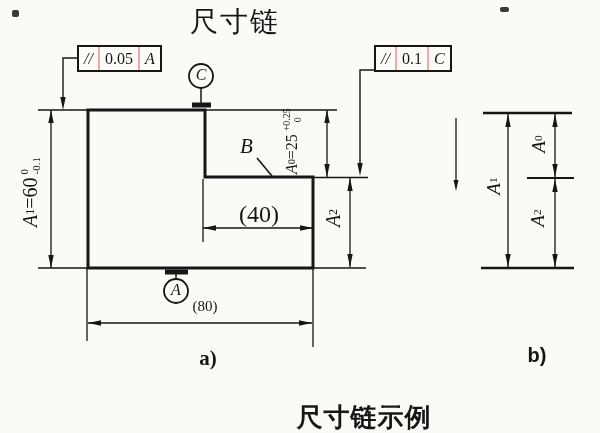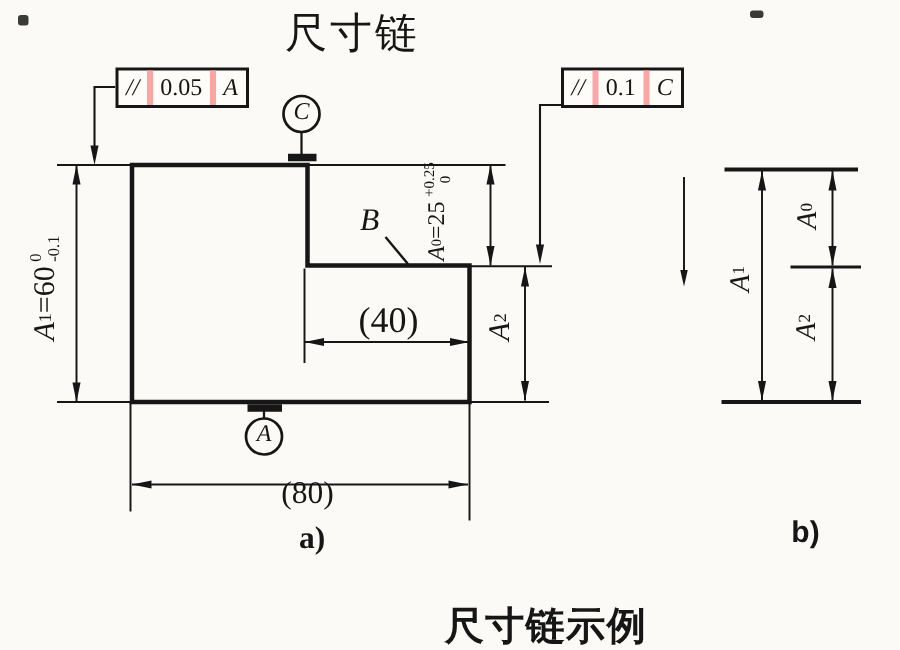--- a/index.html
+++ b/index.html
@@ -10,21 +10,21 @@
   .ctr{display:flex;align-items:center;justify-content:center;text-align:center;}
   .rot{transform:rotate(-90deg);}
   .it{font-style:italic;}
   .dim{font-size:20px;}
   sub{font-size:0.6em;line-height:1;}
   .tol{display:inline-flex;flex-direction:column;font-size:11px;line-height:1.1;
        margin-left:3px;text-align:left;vertical-align:middle;}
   .frame{position:absolute;display:flex;border:2px solid #161616;background:#fdfcf9;
          height:23px;align-items:stretch;font-size:16px;}
   .cell{display:flex;align-items:center;justify-content:center;padding:0 5px;line-height:23px;}
-  .cell + .cell{border-left:4px solid #fca5a5;}
+  .cell + .cell{border-left:2px solid #fca5a5;}
   .speck{position:absolute;background:#3a3a38;border-radius:2px;}
   #title{left:135px;top:3px;width:200px;font-size:28px;letter-spacing:2px;}
   #caption{left:264px;top:400px;width:200px;font-size:26px;font-weight:bold;
            font-family:"Liberation Sans",sans-serif;letter-spacing:1px;}
 </style>
 </head>
 <body>
 
 <svg class="abs" style="left:0;top:0" width="600" height="433" viewBox="0 0 600 433">
   <g stroke="#161616" fill="none">
@@ -138,21 +138,21 @@
       <span style="text-align:center">0</span>
     </span>
 </div>
 
 <div class="txt ctr rot dim" style="left:313px;top:206px;width:40px;height:24px">
   <span class="it">A</span>
     <sub>2</sub>
 </div>
 
 <div class="txt ctr" style="left:229px;top:201px;width:60px;font-size:24px">(40)</div>
-<div class="txt ctr" style="left:175px;top:316px;width:60px;font-size:21px">(80)</div>
+<div class="txt ctr" style="left:175px;top:298px;width:60px;font-size:15px">(80)</div>
 
 <div class="txt ctr" style="left:192px;top:346px;width:32px;font-size:21px;font-weight:bold">a)</div>
 <div class="txt ctr" style="left:521px;top:344px;width:32px;font-size:20px;font-weight:bold;font-family:'Liberation Sans',sans-serif">b)</div>
 
 <div class="txt ctr rot" style="left:474px;top:175px;width:40px;height:22px;font-size:19px">
   <span class="it">A</span>
     <sub>1</sub>
 </div>
 <div class="txt ctr rot" style="left:519px;top:133px;width:40px;height:22px;font-size:19px">
   <span class="it">A</span>

